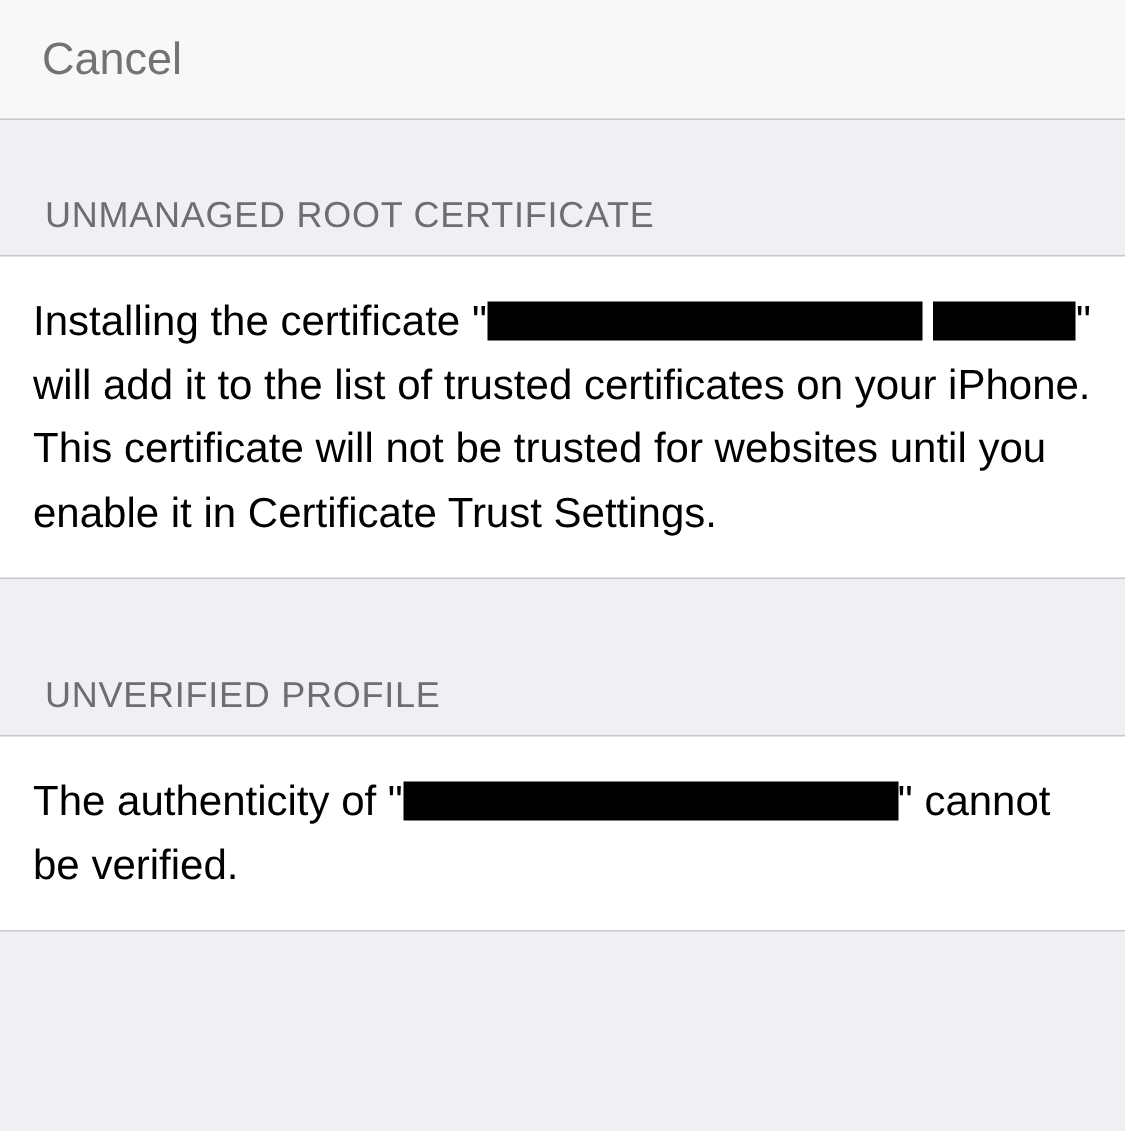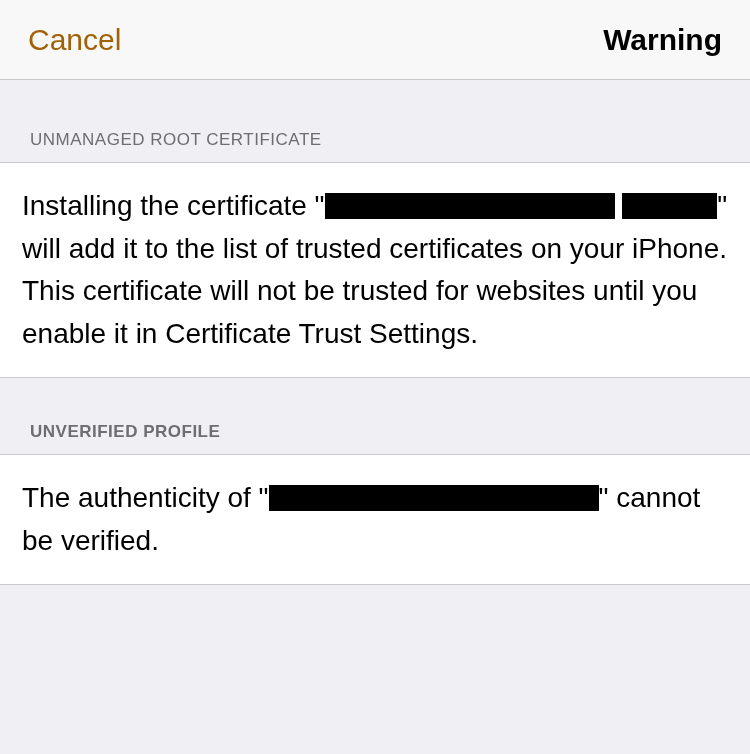--- a/index.html
+++ b/index.html
@@ -17,45 +17,44 @@
     .navbar {
       background: #f8f8f8;
       border-bottom: 1px solid #c8c7cc;
       height: 80px;
       display: flex;
       align-items: center;
       justify-content: space-between;
       padding: 0 28px;
     }
     .navbar-button {
-      color: #a16207;
+      color: #737373;
       font-size: 30px;
       font-weight: 400;
       cursor: pointer;
       background: none;
       border: none;
     }
     .navbar-button.bold {
       font-weight: 600;
     }
     .navbar-title {
       color: #000;
       font-size: 30px;
       font-weight: 700;
     }
     .section-header {
       padding: 50px 30px 12px 30px;
-      font-size: 17px;
+      font-size: 24px;
       font-weight: 400;
       color: #6d6d72;
       letter-spacing: 0.5px;
     }
     .section-header.tight {
-      padding-top: 44px;
-      font-weight: bold;
+      padding-top: 64px;
     }
     .section-body {
       background: #ffffff;
       border-top: 1px solid #c8c7cc;
       border-bottom: 1px solid #c8c7cc;
       padding: 22px 22px;
       font-size: 28px;
       line-height: 1.52;
       color: #000;
     }
@@ -78,21 +77,20 @@
     }
     .inline {
       white-space: normal;
     }
   </style>
 </head>
 <body>
 
 <div class="navbar">
   <button class="navbar-button">Cancel</button>
-  <div class="navbar-title">Warning</div>
 </div>
 
 <div class="section-header">UNMANAGED ROOT CERTIFICATE</div>
 <div class="section-body">
   <span class="inline">Installing the certificate "</span><span class="redact w1"></span>
   <span class="redact w2"></span><span class="inline">" will add it to the list of trusted certificates on your iPhone. This certificate will not be trusted for websites until you enable it in Certificate Trust Settings.</span>
 </div>
 
 <div class="section-header tight">UNVERIFIED PROFILE</div>
 <div class="section-body">

